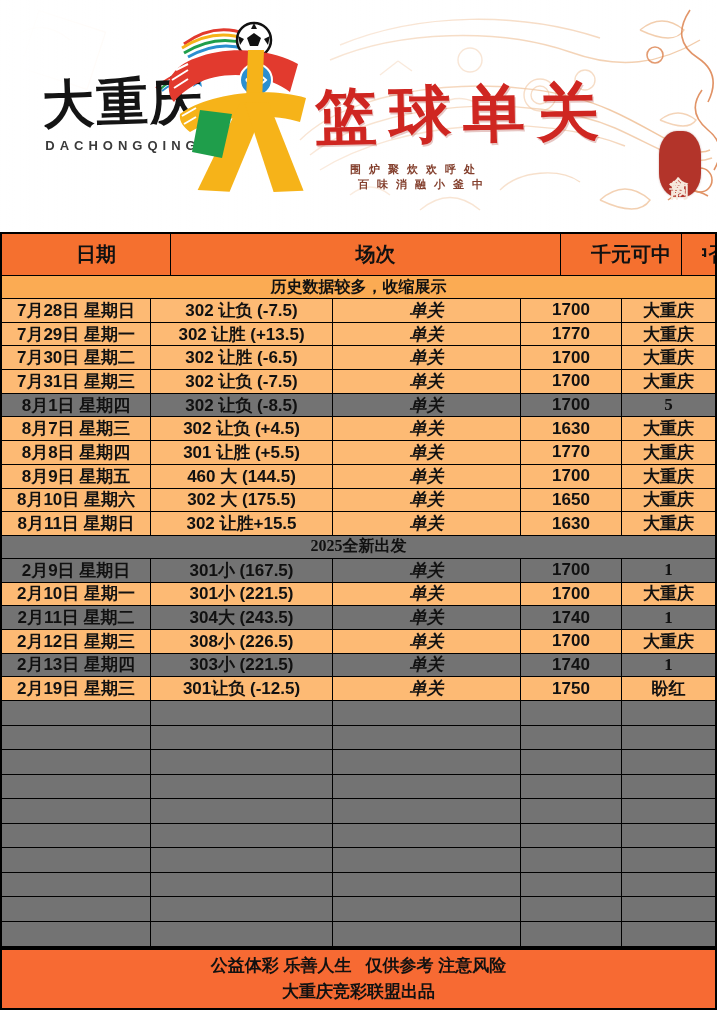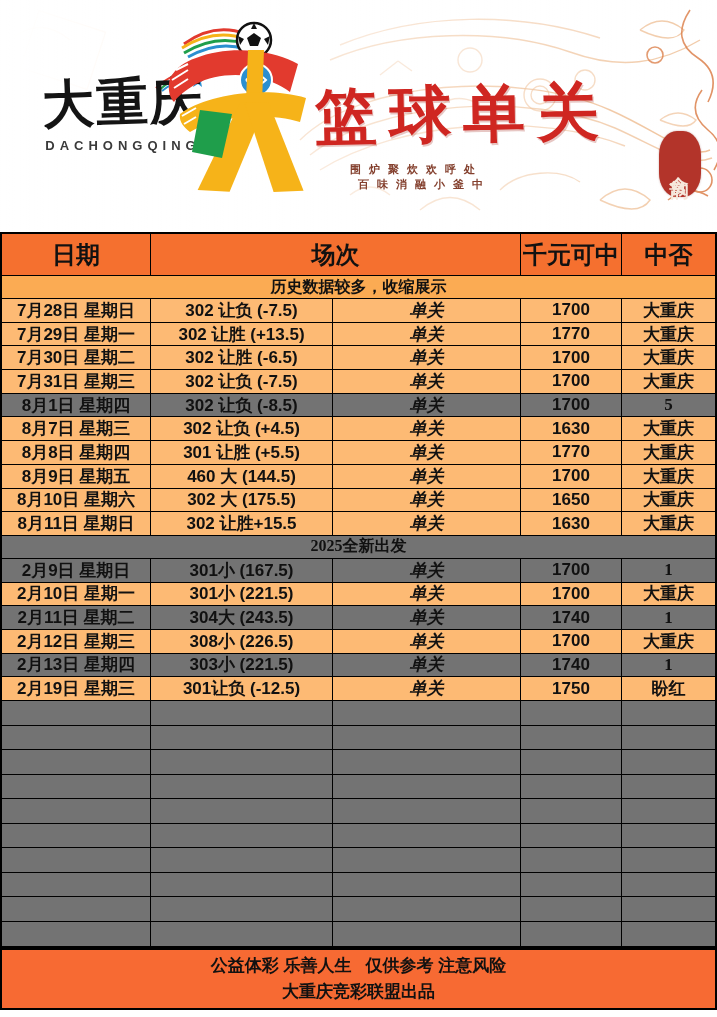--- a/index.html
+++ b/index.html
@@ -30,21 +30,21 @@
   .sheet{position:absolute;left:0;top:232px;width:717px;border:2px solid #000;box-sizing:border-box;}
   .row{display:flex;width:100%;box-sizing:border-box;border-bottom:1.5px solid #000;
        align-items:stretch;}
   .row:last-child{border-bottom:none;}
   .cell{display:flex;align-items:center;justify-content:center;box-sizing:border-box;
         border-right:1.5px solid #000;font-weight:700;color:#111;white-space:nowrap;overflow:hidden;}
   .cell.last{border-right:none;font-family:Liberation Serif, serif;}
   .c1{width:149px;}.c2{width:182px;}.c3{width:188px;font-style:italic;}.c4{width:101px;}.c5{flex:1;}
   .cmerge{width:370px;}
   .thead{height:42px;background:#f5702f;}
-  .thead .cell{font-size:24px;}
+  .thead .cell{font-size:20px;margin-left:20px;}
   .r-banner{height:23px;}
   .r-banner .cell{font-size:16px;}
   .r-data{height:23.7px;}
   .r-data .cell{font-size:17px;}
   .r-empty{height:24.5px;}
   .bg-orange{background:#fdba74;}
   .bg-banner{background:#fbab53;justify-content:center;}
   .bg-white{background:#737373;}
   
   .footer{position:absolute;left:0;top:948px;width:717px;height:62px;background:#f76a33;

